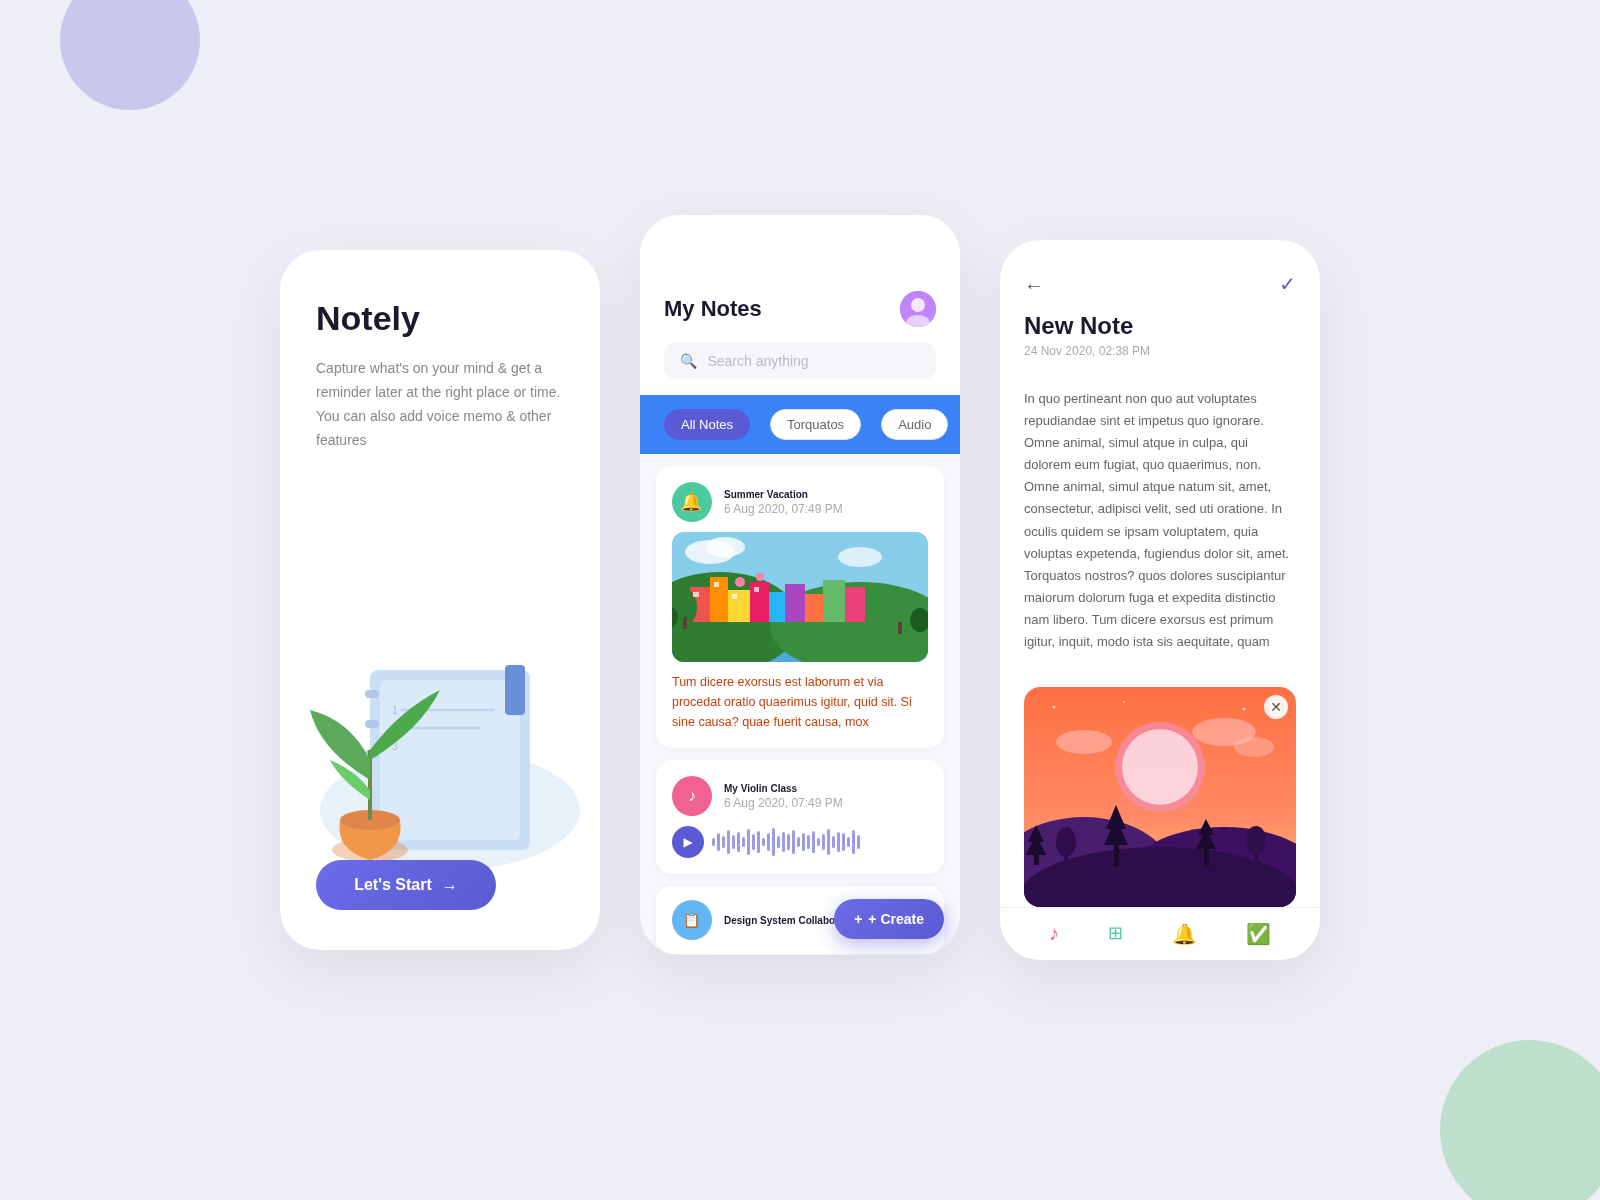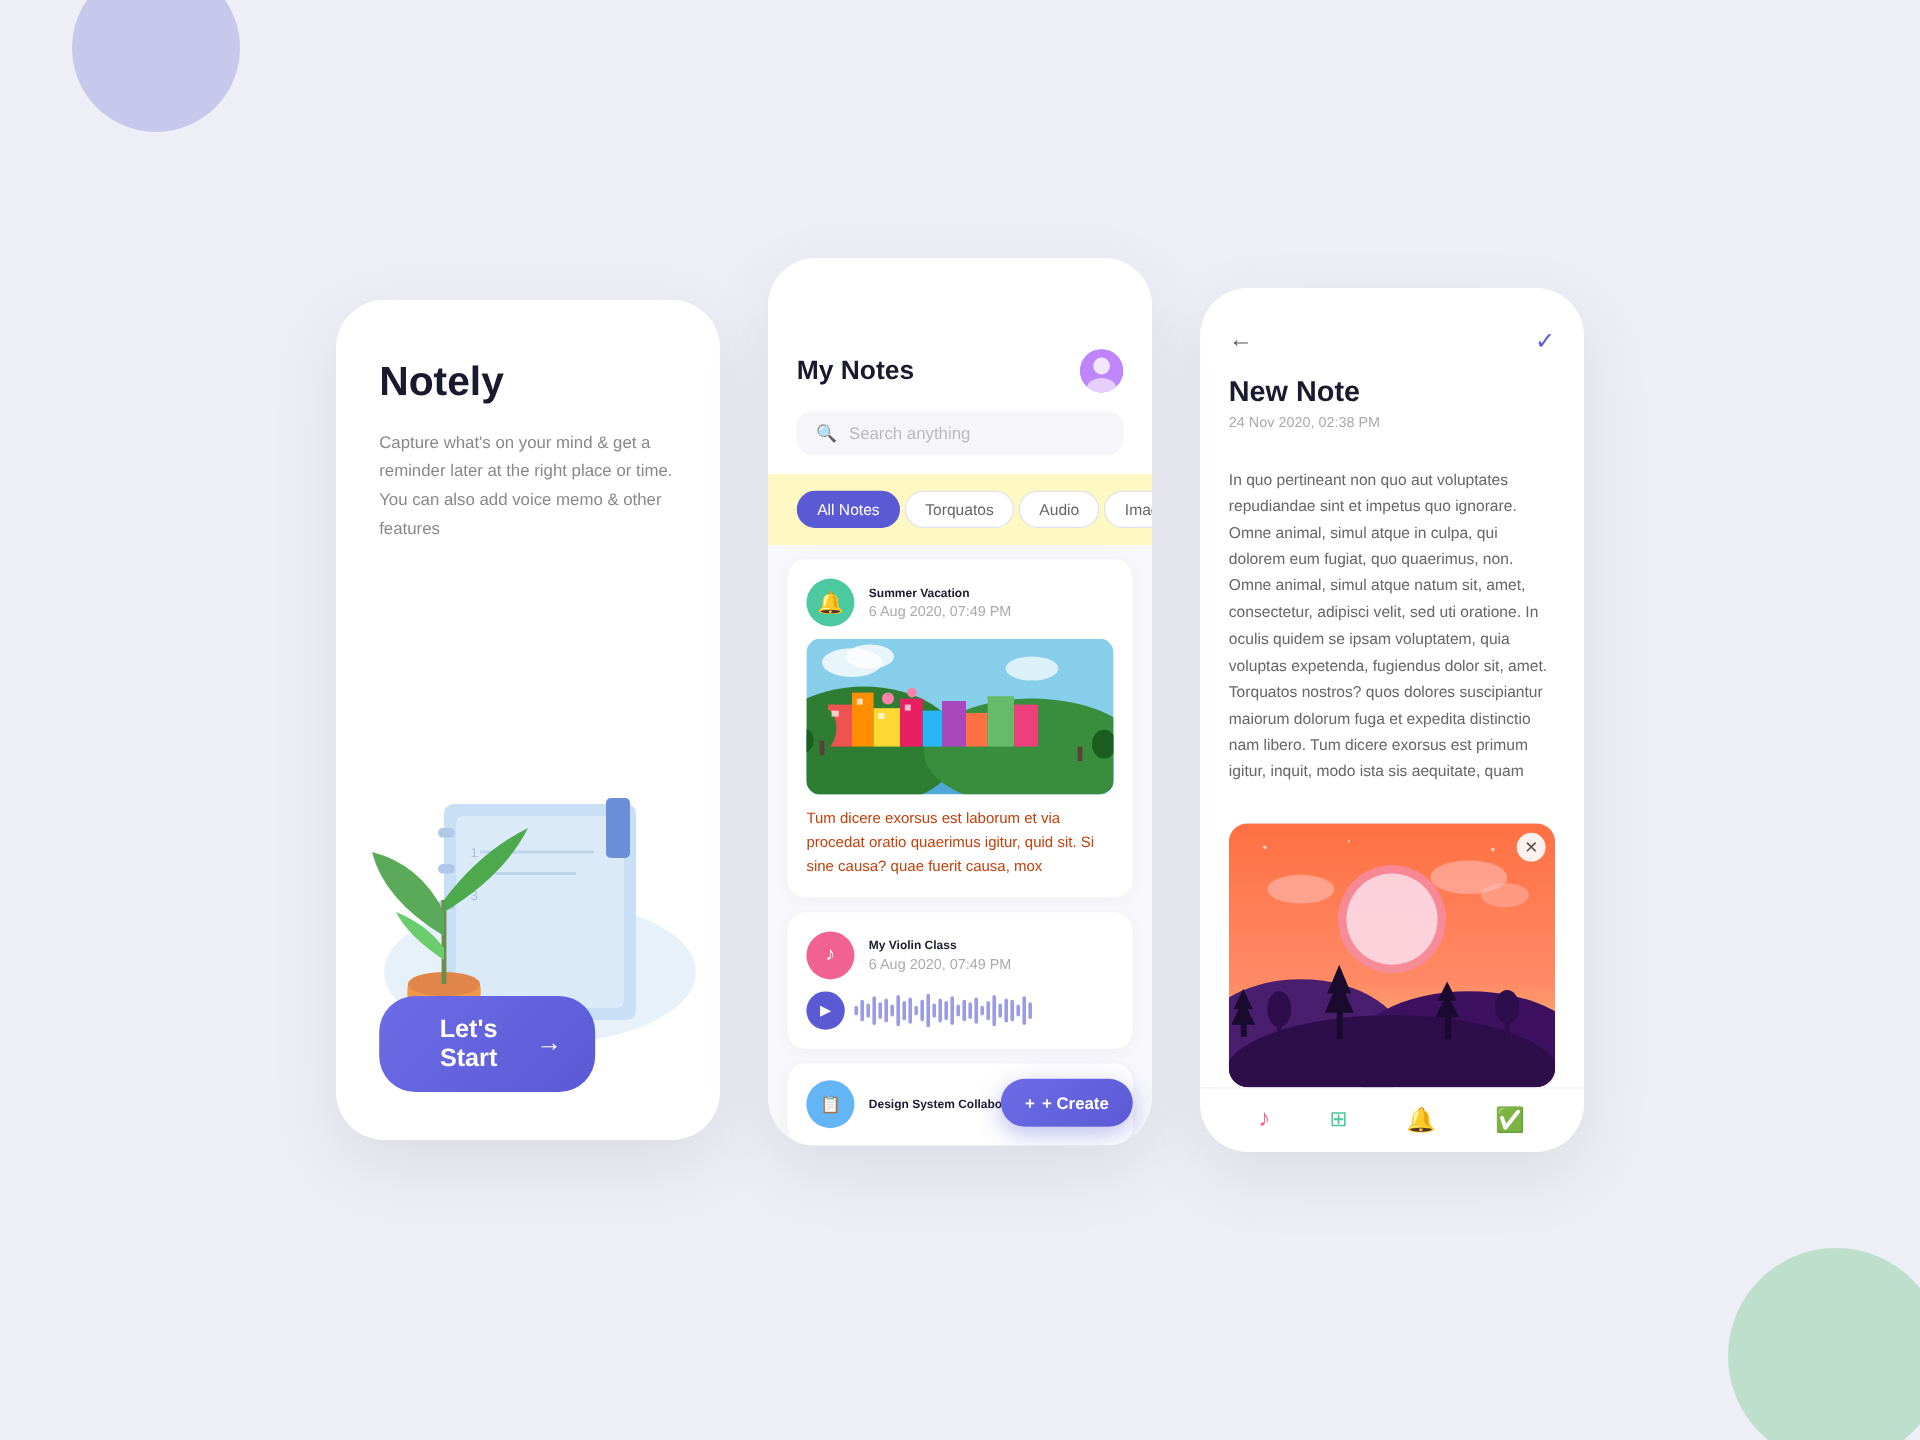--- a/index.html
+++ b/index.html
@@ -74,21 +74,21 @@
       color: #888;
       line-height: 1.7;
     }
 
     .lets-start-btn {
       background: linear-gradient(135deg, #6c6ce8, #5a5ad4);
       color: #fff;
       border: none;
       border-radius: 30px;
       padding: 16px 28px;
-      font-size: 21px;
+      font-size: 16px;
       font-weight: 600;
       cursor: pointer;
       display: flex;
       align-items: center;
       gap: 10px;
       width: 180px;
       justify-content: center;
       margin-top: 10px;
       position: relative;
       z-index: 10;
@@ -156,23 +156,23 @@
       margin-bottom: 0;
     }
 
     .search-placeholder {
       color: #bbb;
       font-size: 14px;
     }
 
     .tabs-row {
       display: flex;
-      gap: 4px;
+      gap: 20px;
       padding: 14px 24px;
-      background: #fef9c3;
+      background: #3b82f6;
       overflow-x: auto;
     }
 
     .tab-btn {
       padding: 7px 16px;
       border-radius: 20px;
       font-size: 13px;
       font-weight: 500;
       cursor: pointer;
       border: 1px solid #e0e0ee;

